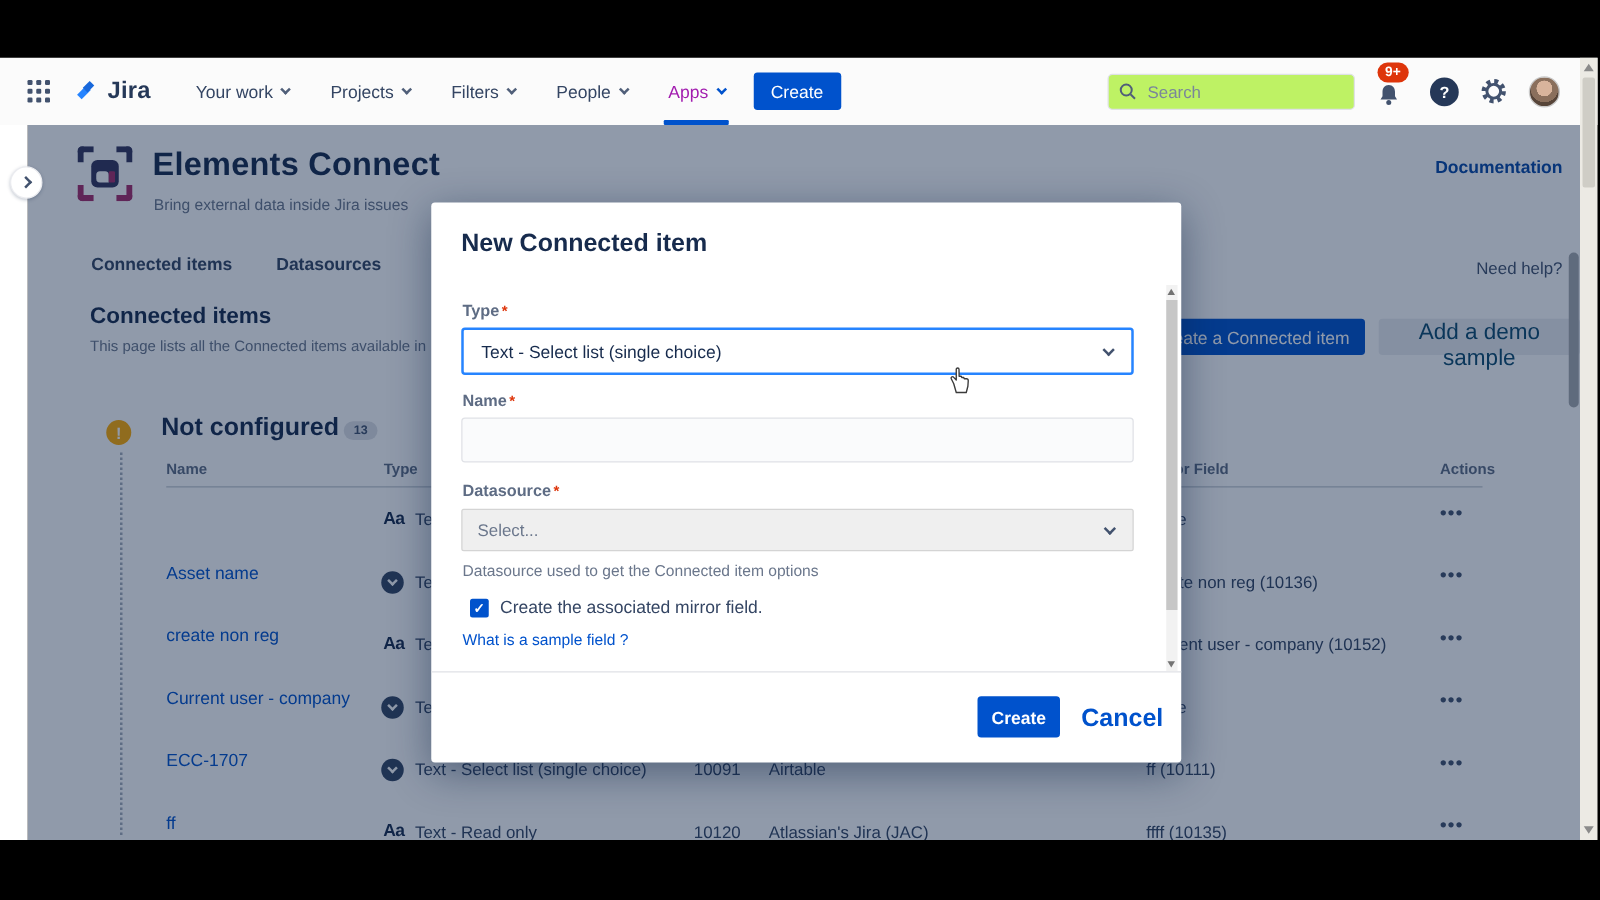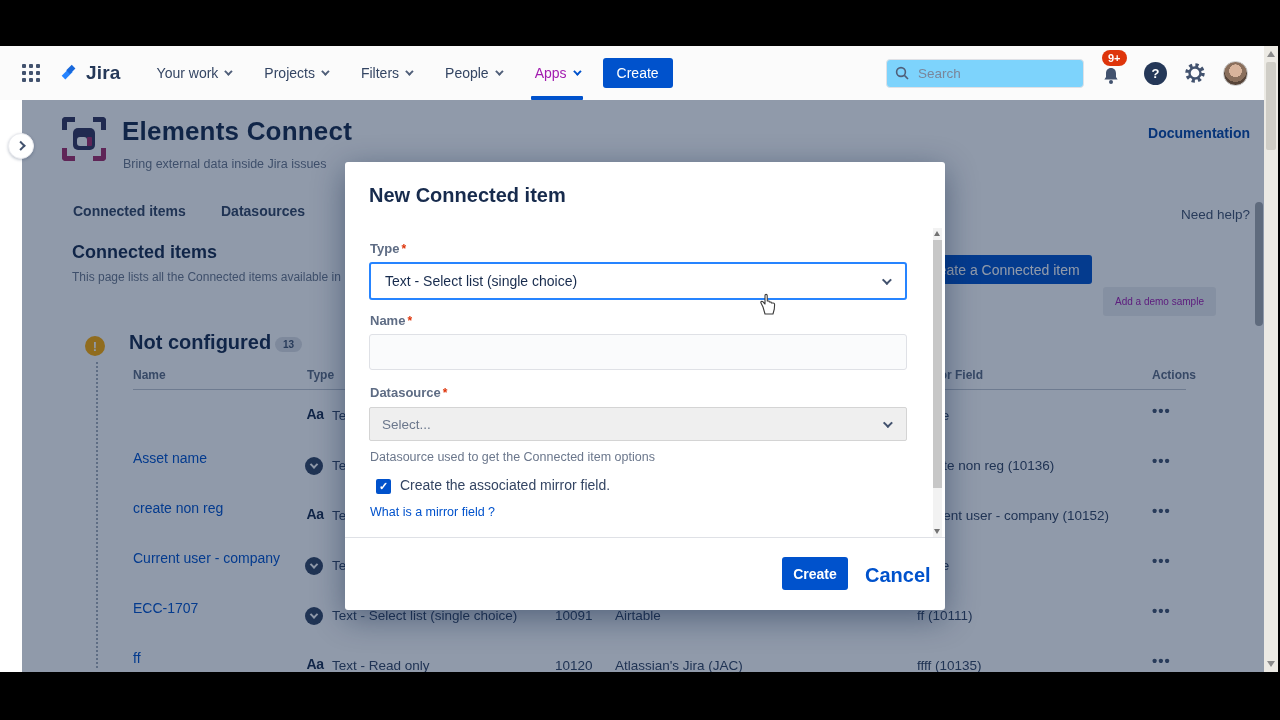--- a/index.html
+++ b/index.html
@@ -28,21 +28,21 @@
   .nav-item .chev { width:6px; height:6px; border-right:2px solid #505F79;
                     border-bottom:2px solid #505F79; transform:rotate(45deg) translateY(-2px); }
   .nav-item.active { color:#a21caf;justify-content:flex-end; }
   .nav-item.active .chev { border-color:#0052CC; }
   .nav-item.active::after { content:""; position:absolute; left:-4px; right:-4px; bottom:0;
                             height:4px; background:#0052CC; border-radius:1px; }
   #nav-create { margin-left:24px; background:#0052CC; color:#fff; border:none; border-radius:3px;
                 font-size:14px; font-weight:500; padding:7px 14px; cursor:pointer;
                 font-family:"Liberation Sans",sans-serif; }
   #nav-right { position:absolute; right:30px; top:0; height:54px; display:flex; align-items:center; gap:17px; }
-  #search-box { width:198px; height:29px; border:1px solid #DFE1E6; border-radius:4px; background:#7dd3fc;
+  #search-box { width:198px; height:29px; border:1px solid #DFE1E6; border-radius:4px; background:#bef264;
                 display:flex; align-items:center; padding:0 8px; gap:9px; }
   #search-box input { border:none; outline:none; background:transparent; font-size:13.5px; color:#344563;
                       width:150px; font-family:"Liberation Sans",sans-serif; }
   #search-box input::placeholder { color:#7A869A; }
   #bell-wrap { position:relative; width:26px; height:30px; cursor:pointer; }
   #bell-wrap svg { position:absolute; left:0; top:8px; }
   #notif-badge { position:absolute; left:1px; top:-8px; background:#DE350B; color:#fff;
                  font-size:11px; font-weight:700; border-radius:9px; padding:2px 6px; line-height:12px; }
   #help-btn { width:23px; height:23px; border-radius:50%; background:#253858; color:#fff;
               font-size:13px; font-weight:700; display:flex; align-items:center; justify-content:center;
@@ -94,23 +94,23 @@
   .tab { top:103px; font-size:14px; font-weight:600; color:#344563; cursor:pointer; }
   #tab-connected { left:51px; }
   #tab-datasources { left:199px; }
 
   
   #page-heading { left:50px; top:142px; font-size:18px; font-weight:700; color:#172B4D; }
   #page-desc { left:50px; top:170px; font-size:12px; color:#6B778C; }
   #btn-create-item { left:890px; top:155px; height:29px; background:#0052CC; color:#fff; border:none;
                      border-radius:3px; font-size:14px; font-weight:500; padding:0 12px; cursor:pointer;
                      font-family:"Liberation Sans",sans-serif; }
-  #btn-demo { left:1081px; top:155px; height:29px; background:rgba(9,30,66,.08); color:#a21caf; border:none;
-              border-radius:3px; font-size:10px; font-weight:500; padding:0 12px; cursor:pointer;
-              font-family:"Liberation Sans",sans-serif;margin-top:32px; }
+  #btn-demo { left:1081px; top:155px; height:29px; background:rgba(9,30,66,.08); color:#0c4a6e; border:none;
+              border-radius:3px; font-size:18px; font-weight:500; padding:0 12px; cursor:pointer;
+              font-family:"Liberation Sans",sans-serif; }
 
   
   #warn-icon { left:63px; top:236px; width:20px; height:20px; border-radius:50%; background:#FFAB00;
                color:#fff; font-size:13px; font-weight:700; display:flex; align-items:center; justify-content:center; }
   #section-title { left:107px; top:231px; font-size:20px; font-weight:700; color:#172B4D; }
   #section-count { left:253px; top:237px; background:#DFE1E6; color:#42526E; font-size:10px; font-weight:700;
                    border-radius:8px; padding:2px 8px; }
   #dotline { left:74px; top:262px; height:306px; width:0; border-left:2px dotted #A5ADBA; }
 
   
@@ -379,21 +379,21 @@
     <div id="ds-help">Datasource used to get the Connected item options</div>
     <div id="ds-select">
       <span class="val">Select...</span>
       <i class="dd-chev"></i>
     </div>
 
     <div id="mirror-check">
       <span>✓</span>
     </div>
     <div id="mirror-label">Create the associated mirror field.</div>
-    <a id="mirror-link">What is a mirror field ?</a>
+    <a id="mirror-link">What is a sample field ?</a>
 
     <div id="modal-scrollbar">
       <i class="arr up"></i>
       <div class="thumb"></div>
       <i class="arr down"></i>
     </div>
 
     <div id="modal-divider"></div>
     <button id="modal-create">Create</button>
     <button id="modal-cancel">Cancel</button>

